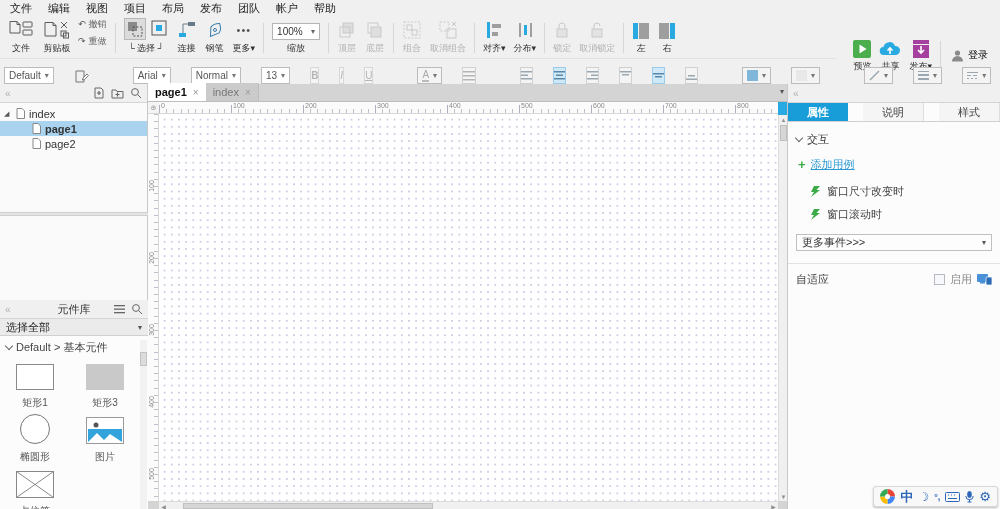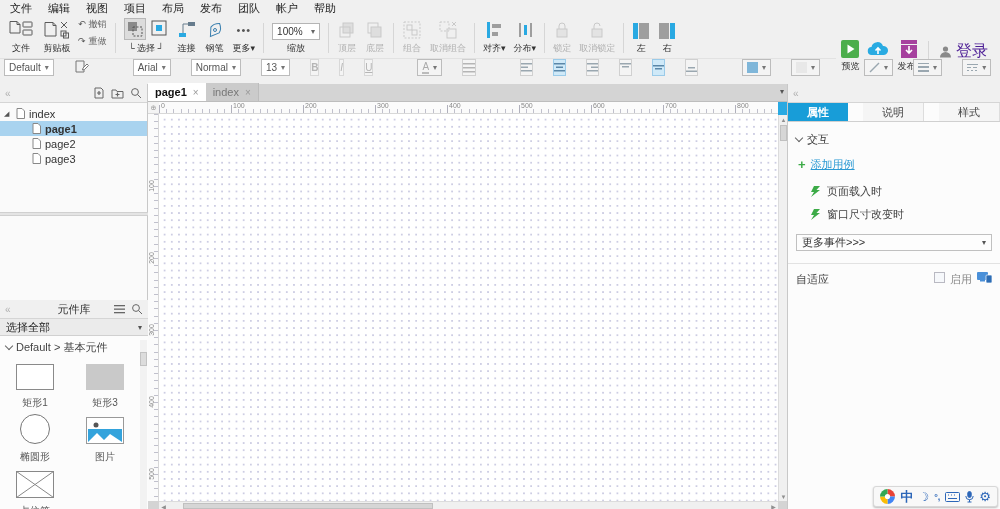--- a/index.html
+++ b/index.html
@@ -16,24 +16,24 @@
   .sep { width:1px; height:30px; background:#d6d6d6; margin:0 4px 3px 4px; }
   .tb { display:flex; flex-direction:column; align-items:center; justify-content:flex-end; padding:1px 4px; border-radius:2px; }
   .tb .lab { font-size:9px; color:#333; margin-top:2px; white-space:nowrap; }
   .tb.dis .lab { color:#b0b0b0; }
   .pressed { background:#dcdcdc; border:1px solid #b8b8b8; }
   .undoredo { display:flex; flex-direction:column; justify-content:center; font-size:9px; color:#666; gap:4px; padding:0 4px 8px 2px; }
   .undoredo span.ar { color:#555; margin-right:3px; }
   .zoombox { width:48px; height:17px; border:1px solid #b5b5b5; background:#fff; display:flex; align-items:center; padding:0 4px; font-size:10px; color:#333; }
   .zoombox .arrow { margin-left:auto; font-size:8px; color:#666; }
   .tb-right { position:absolute; right:4px; top:18px; height:39px; display:flex; align-items:flex-end; }
-  .login { display:flex; align-items:center; padding:0 8px 12px 6px; color:#4c1d95; font-size:16px; gap:4px; }
+  .login { display:flex; align-items:center; padding:0 8px 12px 6px; color:#000000; font-size:10px; gap:4px; }
 
   
-  .stylebar { position:absolute; top:58px; left:0; width:836px; height:26px; display:flex; align-items:flex-start; padding:0 4px; gap:20px; border-top:1px solid #e2e2e2; }
+  .stylebar { position:absolute; top:58px; left:0; width:836px; height:26px; display:flex; align-items:flex-end; padding:0 4px; gap:20px; border-top:1px solid #e2e2e2; }
   .ctrl { height:17px; border:1px solid #bcbcbc; background:#fff; display:flex; align-items:center; font-size:10px; color:#555; padding:0 4px; }
   .ctrl .arrow { margin-left:auto; font-size:8px; color:#777; padding-left:4px; }
   .ssep { width:1px; height:18px; background:#d2d2d2; margin:0 2px; }
   .fbtn { width:17px; height:17px; display:flex; align-items:center; justify-content:center; font-size:10px; color:#b5b5b5; border:1px solid #d8d8d8; background:#f4f4f4; }
   .ibtn { width:19px; height:17px; display:flex; align-items:center; justify-content:center; border:1px solid #d0d0d0; background:#f4f4f4; }
   .ibtn.hl { background:#cfe9f8; border-color:#9bcbe9; }
   .coord { font-size:10px; color:#666; margin-left:4px; }
   .num { width:34px; height:15px; border:1px solid #bcbcbc; background:#fff; }
   .chk { width:11px; height:11px; border:1px solid #b9b9c2; background:#f6f8fb; display:inline-block; }
   .dim { color:#aaa; }
@@ -102,21 +102,21 @@
   .isection { display:flex; align-items:center; gap:5px; font-size:11px; color:#333; padding:10px 25px 6px 8px; }
   .chev { width:6px; height:6px; border-left:1px solid #666; border-bottom:1px solid #666; transform:rotate(-45deg); margin-top:-3px; }
   .addcase { display:flex; align-items:center; gap:5px; padding:4px 8px 8px 10px; }
   .plus { color:#3cab47; font-weight:bold; font-size:13px; }
   .caselink { color:#2d9ad4; font-size:11px; text-decoration:underline; }
   .evrow { display:flex; align-items:center; gap:6px; padding:4px 8px 4px 22px; font-size:11px; color:#444; }
   .moreev { margin:8px 8px 0 8px; height:17px; border:1px solid #c0c0c0; background:#fdfdfd; display:flex; align-items:center; font-size:11px; color:#333; padding:0 5px; }
   .moreev .arrow { margin-left:auto; font-size:8px; color:#555; }
   .idivider { height:1px; background:#e2e2e2; margin:12px 0 0 0; }
   .adaptive { display:flex; align-items:center; font-size:11px; color:#444; padding:8px 8px 0 8px; }
-  .adaptive .right { margin-left:auto; display:flex; gap:5px; }
+  .adaptive .right { margin-left:auto; display:flex; align-items:center; gap:5px; }
 
   
   .imebar { position:absolute; right:2px; bottom:2px; height:21px; background:#f8f8f8; border:1px solid #d8d8d8; border-radius:3px; box-shadow:0 1px 2px rgba(0,0,0,.25); display:flex; align-items:center; gap:5px; padding:0 6px; }
   .ime-cn { color:#2c66b8; font-size:13px; font-weight:bold; }
   .ime-moon { color:#2c66b8; font-size:12px; }
   .ime-punct { color:#2c66b8; font-size:9px; font-weight:bold; }
   .ime-gear { color:#2c66b8; font-size:13px; }
 </style>
 </head>
 <body>
@@ -563,28 +563,20 @@
         </span>
       <span>page1</span>
     </div>
     <div class="trow child">
       <span class="ticon">
           <svg width="9" height="11" viewBox="0 0 9 11" fill="#fff" stroke="#888">
             <path d="M1 .5h5l2.5 2.5v7.5H1z"></path>
           </svg>
         </span>
       <span>page2</span>
-    </div>
-    <div class="trow child">
-      <span class="ticon">
-          <svg width="9" height="11" viewBox="0 0 9 11" fill="#fff" stroke="#888">
-            <path d="M1 .5h5l2.5 2.5v7.5H1z"></path>
-          </svg>
-        </span>
-      <span>page3</span>
     </div>
   </div>
 
   <div class="gap-divider" style="top:128px;"></div>
 
   <div class="libpanel">
     <div class="panel-h">
       <span class="collapse">«</span>
       <span class="title">元件库</span>
       <span class="hicons">
@@ -727,29 +719,29 @@
     <span class="plus">+</span>
     <span class="caselink">添加用例</span>
   </div>
 
   <div class="evrow">
     <span>
       <svg width="11" height="11" viewBox="0 0 11 11">
           <path d="M4 0h6L6.5 4H10L1 11l3-5H1z" fill="#3cab47"></path>
         </svg>
     </span>
-    <span>页面载入时</span>
+    <span>窗口尺寸改变时</span>
   </div>
   <div class="evrow">
     <span>
       <svg width="11" height="11" viewBox="0 0 11 11">
           <path d="M4 0h6L6.5 4H10L1 11l3-5H1z" fill="#3cab47"></path>
         </svg>
     </span>
-    <span>窗口尺寸改变时</span>
+    <span>窗口滚动时</span>
   </div>
 
   <div class="moreev">
     <span>更多事件&gt;&gt;&gt;</span>
       <span class="arrow">▾</span>
   </div>
 
   <div class="idivider"></div>
 
   <div class="adaptive">

